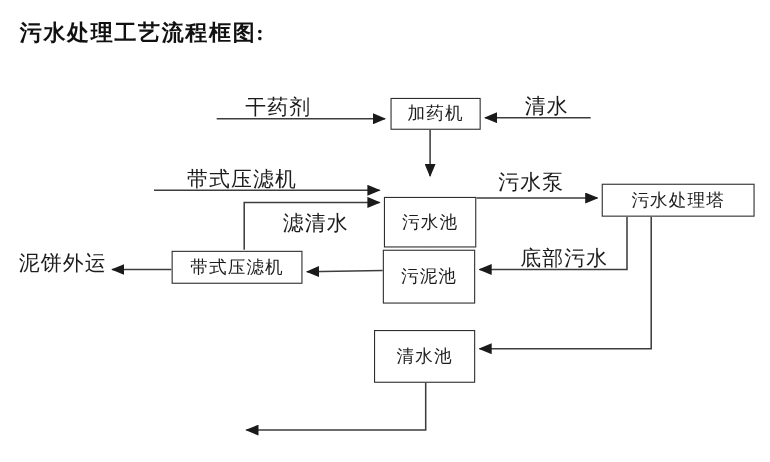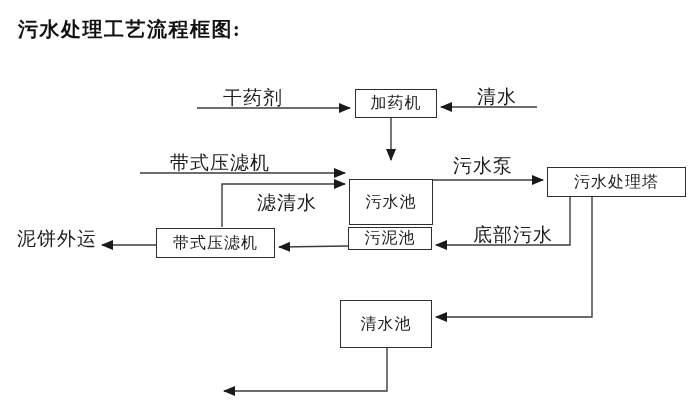--- a/index.html
+++ b/index.html
@@ -54,21 +54,21 @@
   </div>
 
   <div class="node" style="left:349px;top:179px;width:84px;height:46px">
     <span>污水池</span>
   </div>
 
   <div class="node" style="left:547px;top:167px;width:139px;height:30px">
     <span>污水处理塔</span>
   </div>
 
-  <div class="node" style="left:348px;top:227px;width:84px;height:23px">
+  <div class="node" style="left:348px;top:227px;width:84px;height:49px">
     <span>污泥池</span>
   </div>
 
   <div class="node" style="left:156px;top:228px;width:119px;height:30px">
     <span>带式压滤机</span>
   </div>
 
   <div class="node" style="left:340px;top:300px;width:92px;height:48px">
     <span>清水池</span>
   </div>

